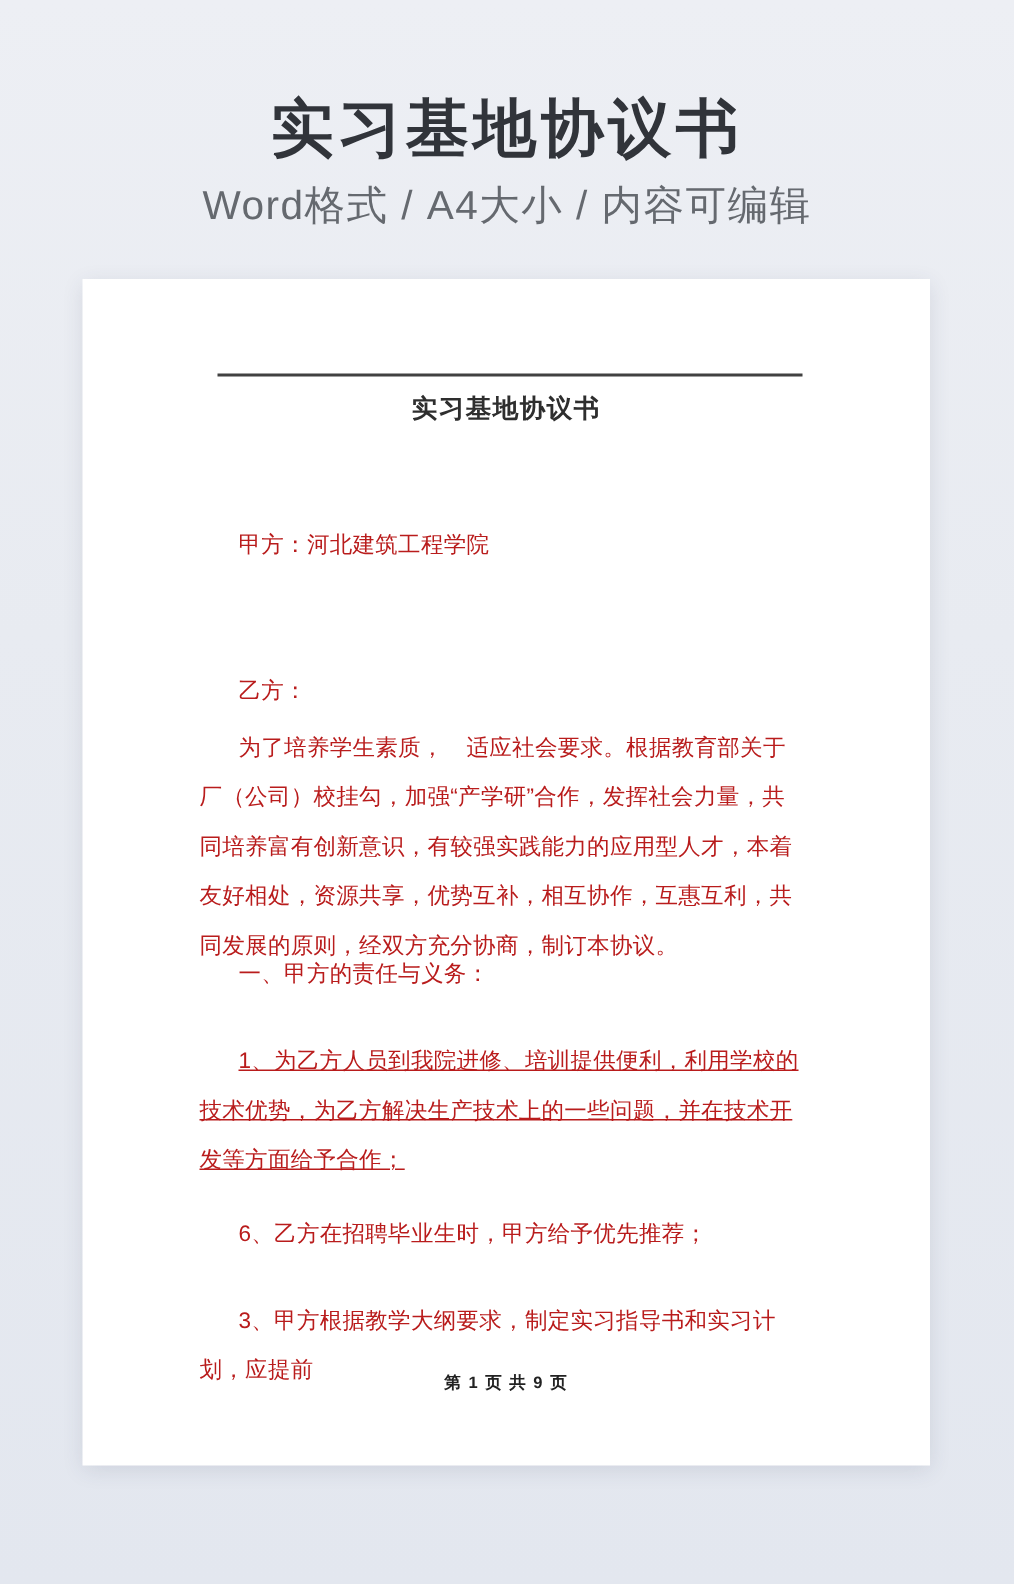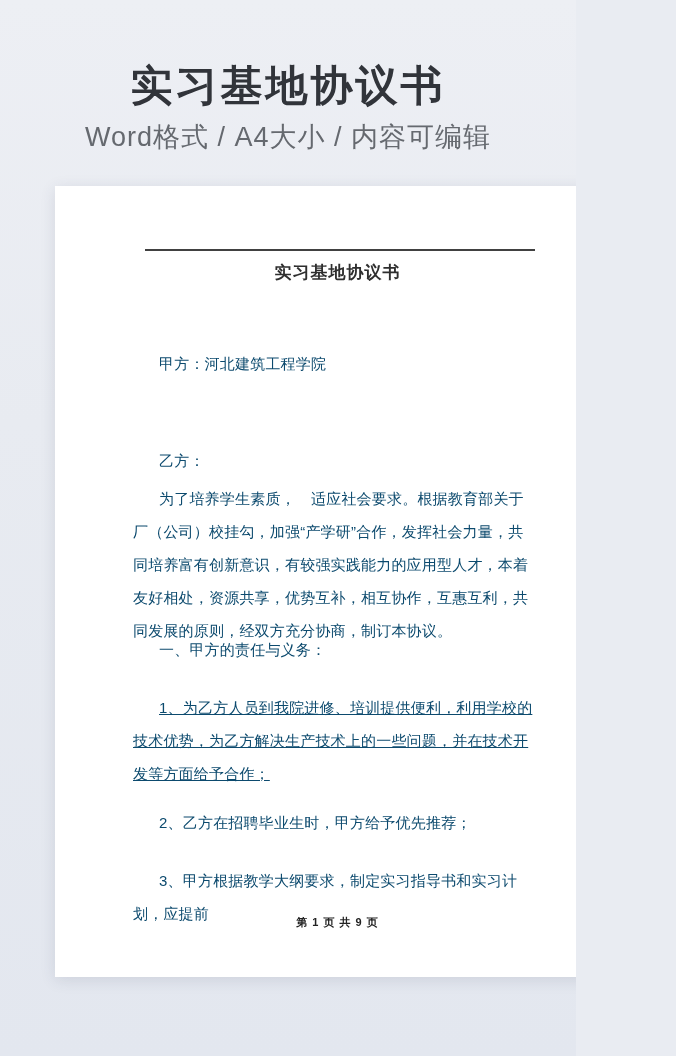--- a/index.html
+++ b/index.html
@@ -3,21 +3,21 @@
 <meta charset="utf-8">
 <style>
   * { margin: 0; padding: 0; box-sizing: border-box; }
   html, body { width: 676px; }
   body {
     font-family: "Liberation Sans", "DejaVu Sans", sans-serif;
     background: #e9ecf2;
   }
   .stage {
     position: relative;
-    width: 576px;
+    width: 676px;
     height: 1056px;
     overflow: hidden;
     background: linear-gradient(180deg, #edeff4 0%, #e8ebf1 40%, #e3e7ef 100%);
   }
   
   .listing-title {
     position: absolute;
     top: 60px; left: 0; right: 0;
     text-align: center;
     font-size: 42px;
@@ -59,21 +59,21 @@
     font-weight: bold;
     letter-spacing: 1px;
     color: #2e2e2e;
   }
   .para {
     position: absolute;
     left: 78px; right: 86px;
     font-size: 15px;
     line-height: 33px;
     letter-spacing: 0.2px;
-    color: #0c4a6e;
+    color: #b91c1c;
     text-indent: 26px;
     white-space: pre-wrap;
   }
   .para-party-a { top: 161px; }
   .para-party-b { top: 230px; margin-top: 28px; }
   .para-intro   { top: 268px; margin-top: 28px; }
   .para-heading { top: 447px; }
   .para-item-1  { top: 505px; text-decoration: underline; }
   .para-item-2  { top: 620px; }
   .para-item-3  { top: 678px; }
@@ -106,20 +106,20 @@
     <p class="para para-party-a">甲方：河北建筑工程学院</p>
 
     <p class="para para-party-b">乙方：</p>
 
     <p class="para para-intro">为了培养学生素质，　适应社会要求。根据教育部关于厂（公司）校挂勾，加强“产学研”合作，发挥社会力量，共同培养富有创新意识，有较强实践能力的应用型人才，本着友好相处，资源共享，优势互补，相互协作，互惠互利，共同发展的原则，经双方充分协商，制订本协议。</p>
 
     <p class="para para-heading">一、甲方的责任与义务：</p>
 
     <p class="para para-item-1">1、为乙方人员到我院进修、培训提供便利，利用学校的技术优势，为乙方解决生产技术上的一些问题，并在技术开发等方面给予合作；</p>
 
-    <p class="para para-item-2">2、乙方在招聘毕业生时，甲方给予优先推荐；</p>
+    <p class="para para-item-2">6、乙方在招聘毕业生时，甲方给予优先推荐；</p>
 
     <p class="para para-item-3">3、甲方根据教学大纲要求，制定实习指导书和实习计划，应提前</p>
 
     <div class="doc-footer">第 1 页 共 9 页</div>
 
   </div>
 </div>
 
 </body></html>

